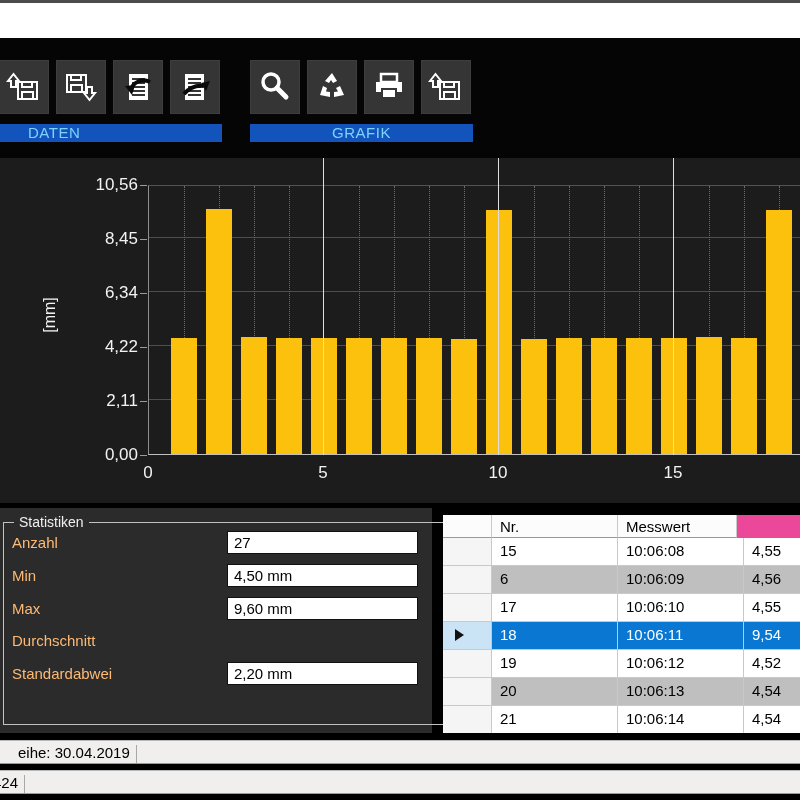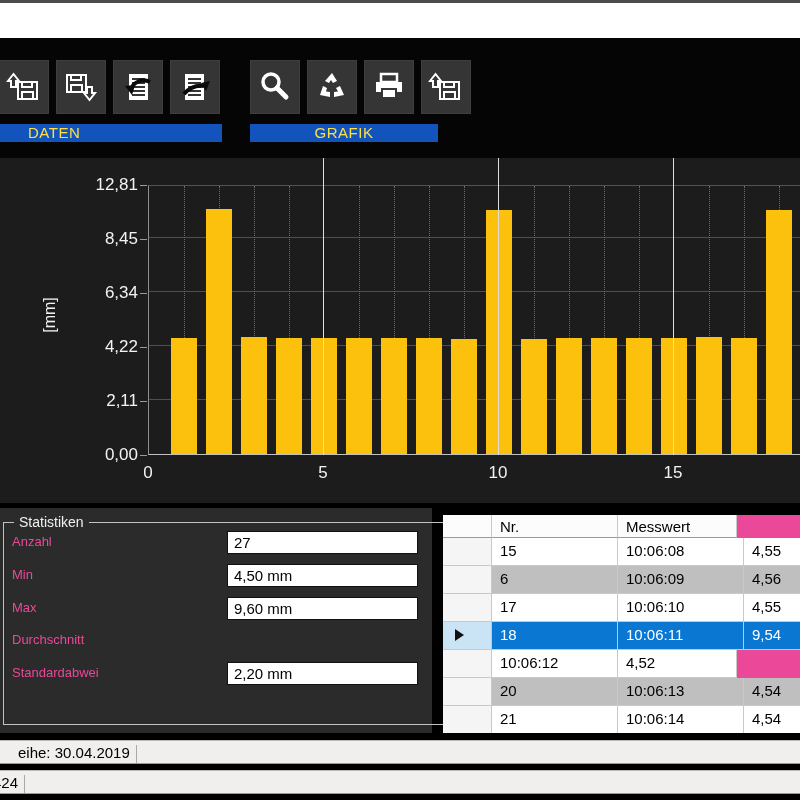--- a/index.html
+++ b/index.html
@@ -13,24 +13,24 @@
   .title-band  { position:absolute; left:0; top:3px; width:800px; height:35px; background:#ffffff; }
   .toolbar     { position:absolute; left:0; top:38px; width:800px; height:120px; background:#050505; }
   .tb-btn {
     position:absolute; top:22px; width:50px; height:54px;
     background:#353535; border:1px solid #3e3e3e;
     display:flex; align-items:center; justify-content:center; cursor:pointer;
   }
   .tb-btn svg { display:block; }
   .grp-bar {
     position:absolute; top:86px; height:18px; background:#1353BC;
-    color:#fde047; font-size:15px; line-height:18px; letter-spacing:0.5px;
+    color:#7dd3fc; font-size:15px; line-height:18px; letter-spacing:0.5px;
   }
   .grp-bar.daten  { left:0;  width:222px; padding-left:28px; }
-  .grp-bar.grafik { left:250px; width:188px; text-align:center; }
+  .grp-bar.grafik { left:250px; width:223px; text-align:center; }
   
   .chart-panel { position:absolute; left:0; top:158px; width:800px; height:345px; background:#1c1c1c; }
   .plot {
     position:absolute; left:148px; top:27px; width:652px; height:270px;
     border-left:1px solid #8f8f8f; border-bottom:1px solid #c0c0c0; border-top:1px solid #525252;
   }
   .hgrid { position:absolute; left:0; right:0; height:0; border-top:1px solid #4e4e4e; }
   .vdot  { position:absolute; top:0; bottom:0; width:0; border-left:1px dotted #6a6a6a; }
   .vmajor{ position:absolute; top:0; width:1px; height:297px; background:#dedede; }
   .bar   { position:absolute; bottom:0; width:26px; background:#FCC10D; }
@@ -45,21 +45,21 @@
   .stats-panel { position:absolute; left:0; top:508px; width:432px; height:225px; background:#2b2b2b; }
   .groupbox {
     position:absolute; left:3px; top:14px; width:490px; height:203px;
     border:1px solid #c2c2c2;
   }
   .groupbox-title {
     position:absolute; left:10px; top:-9px; padding:0 5px; background:#2b2b2b;
     font-size:14px; color:#f0f0f0;
   }
   .stat-row { position:absolute; left:0; width:432px; height:24px; }
-  .stat-label { position:absolute; left:12px; top:3px; font-size:13px; color:#ec4899; }
+  .stat-label { position:absolute; left:12px; top:3px; font-size:15px; color:#fdba74; }
   .stat-input {
     position:absolute; left:227px; top:0; width:191px; height:23px;
     background:#fff; color:#000; border:1px solid #111; font-size:15px;
     font-family:"Liberation Sans", sans-serif; padding:0 6px;
   }
   
   .table-panel {
     position:absolute; left:443px; top:515px; width:357px; height:218px;
     overflow:hidden; background:#ec4899;
   }
@@ -241,21 +241,21 @@
 <div class="ytick-label" style="top: 287px;">0,00</div>
     <div class="ytick-mark" style="top: 297px;"></div>
     <div class="ytick-label" style="top: 233.051px;">2,11</div>
     <div class="ytick-mark" style="top: 243.051px;"></div>
     <div class="ytick-label" style="top: 179.102px;">4,22</div>
     <div class="ytick-mark" style="top: 189.102px;"></div>
     <div class="ytick-label" style="top: 124.898px;">6,34</div>
     <div class="ytick-mark" style="top: 134.898px;"></div>
     <div class="ytick-label" style="top: 70.9489px;">8,45</div>
     <div class="ytick-mark" style="top: 80.9489px;"></div>
-    <div class="ytick-label" style="top: 17px;">12,81</div>
+    <div class="ytick-label" style="top: 17px;">10,56</div>
     <div class="ytick-mark" style="top: 27px;"></div>
     <div class="xtick-label" style="left: 131px;">0</div>
     <div class="vmajor" style="left: 323px;"></div>
     <div class="xtick-label" style="left: 306px;">5</div>
     <div class="vmajor" style="left: 498px;"></div>
     <div class="xtick-label" style="left: 481px;">10</div>
     <div class="vmajor" style="left: 673px;"></div>
     <div class="xtick-label" style="left: 656px;">15</div>
   </div>
 
@@ -314,20 +314,21 @@
       <div class="t-row row-selected">
         <div class="t-cell t-sel">
           <span class="sel-arrow"></span>
         </div>
         <div class="t-cell data t-nr">18</div>
         <div class="t-cell data t-zeit">10:06:11</div>
         <div class="t-cell data t-mess">9,54</div>
       </div>
       <div class="t-row row-white">
         <div class="t-cell t-sel"></div>
+        <div class="t-cell data t-nr">19</div>
         <div class="t-cell data t-zeit">10:06:12</div>
         <div class="t-cell data t-mess">4,52</div>
       </div>
       <div class="t-row row-gray">
         <div class="t-cell t-sel"></div>
         <div class="t-cell data t-nr">20</div>
         <div class="t-cell data t-zeit">10:06:13</div>
         <div class="t-cell data t-mess">4,54</div>
       </div>
       <div class="t-row row-white">

